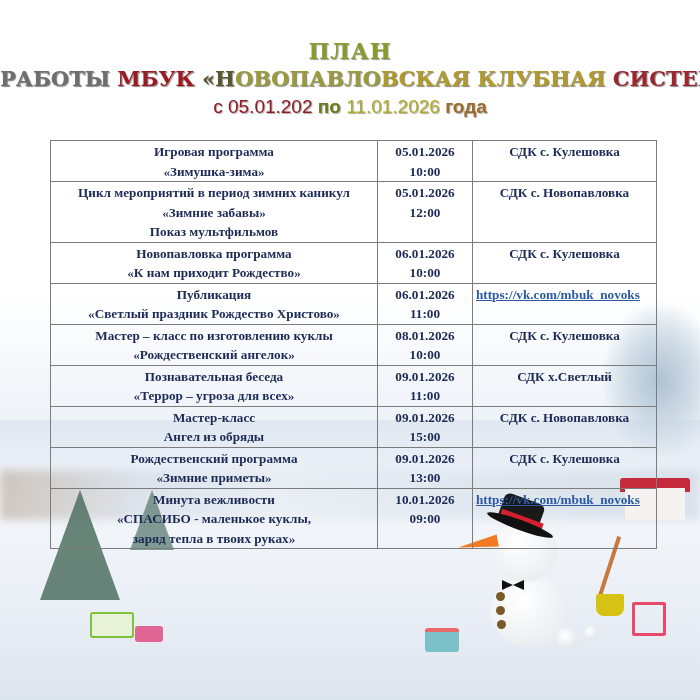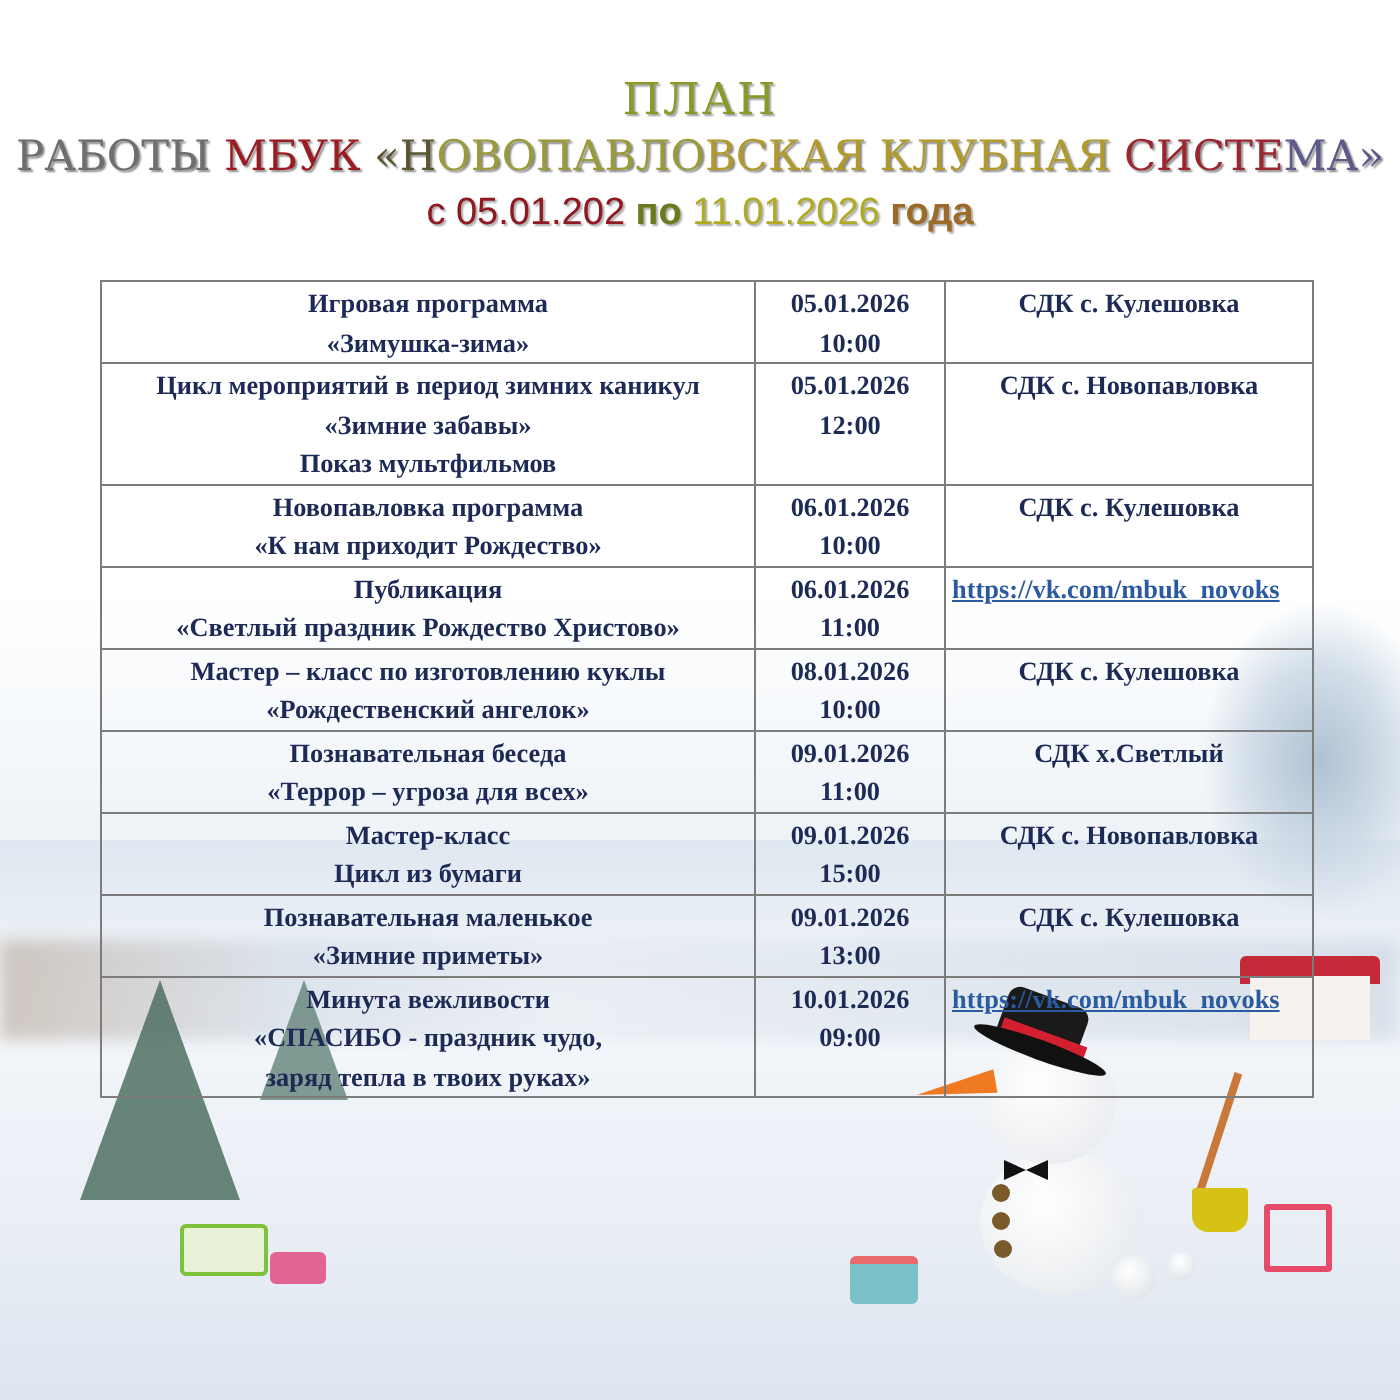--- a/index.html
+++ b/index.html
@@ -31,21 +31,21 @@
   .bg .hat-band { position:absolute; left:500px; top:516px; width:44px; height:6px; background:#d32030; transform:rotate(20deg); }
   .bg .nose { position:absolute; left:458px; top:538px; width:0; height:0; border-top:6px solid transparent;
               border-bottom:6px solid transparent; border-right:40px solid #f07a22; transform:rotate(-10deg); }
   .bg .bowtie { position:absolute; left:502px; top:580px; width:22px; height:10px; background:#111; clip-path:polygon(0 0, 50% 50%, 100% 0, 100% 100%, 50% 50%, 0 100%); }
   .bg .btn { position:absolute; width:9px; height:9px; border-radius:50%; background:#7a5a2a; }
   .bg .ball { position:absolute; border-radius:50%; background:radial-gradient(circle at 40% 35%, #fff, #d8dde2); }
   .bg .shovel { position:absolute; left:596px; top:594px; width:28px; height:22px; background:#d6c215; border-radius:2px 2px 8px 8px; }
   .bg .shovel-handle { position:absolute; left:607px; top:535px; width:4px; height:66px; background:#c9783a; transform:rotate(18deg); }
   .bg .gift { position:absolute; border-radius:3px; }
 
-  .title { position:absolute; left:0; width:700px; text-align:center; font-weight:normal; }
+  .title { position:absolute; left:0; width:700px; text-align:center; font-weight:bold; }
   .t1 { top:38px; font-size:22px; color:#8a9a2a; letter-spacing:1px;
         font-family:"DejaVu Serif", serif; text-shadow:1px 1px 1px #999; }
   .t2 { top:66px; font-size:21px; font-family:"DejaVu Serif", serif; letter-spacing:0;
         text-shadow:1px 1px 1px #888; white-space:nowrap; }
   .t2 .a { color:#6e6e6e; }
   .t2 .b { color:#9b1b22; }
   .t2 .c { color:#5a5630; }
   .t2 .d { color:#9b9a3a; }
   .t2 .e { color:#b09a2a; }
   .t2 .f { color:#9c2630; }
@@ -171,43 +171,43 @@
       </td>
       <td class="c2">
         <span class="ln">09.01.2026</span>
         <span class="ln">11:00</span>
       </td>
       <td class="c3"><span>СДК х.Светлый</span></td>
     </tr>
     <tr style="height:39px;">
       <td class="c1">
         <span class="ln">Мастер-класс</span>
-        <span class="ln">Цикл из бумаги</span>
+        <span class="ln">Ангел из обряды</span>
       </td>
       <td class="c2">
         <span class="ln">09.01.2026</span>
         <span class="ln">15:00</span>
       </td>
       <td class="c3"><span>СДК с. Новопавловка</span></td>
     </tr>
     <tr style="height:40px;">
       <td class="c1">
-        <span class="ln">Познавательная маленькое</span>
+        <span class="ln">Рождественский программа</span>
         <span class="ln">«Зимние приметы»</span>
       </td>
       <td class="c2">
         <span class="ln">09.01.2026</span>
         <span class="ln">13:00</span>
       </td>
       <td class="c3"><span>СДК с. Кулешовка</span></td>
     </tr>
     <tr style="height:58px;">
       <td class="c1">
         <span class="ln">Минута вежливости</span>
-        <span class="ln">«СПАСИБО - праздник чудо,</span>
+        <span class="ln">«СПАСИБО - маленькое куклы,</span>
         <span class="ln">заряд тепла в твоих руках»</span>
       </td>
       <td class="c2">
         <span class="ln">10.01.2026</span>
         <span class="ln">09:00</span>
       </td>
       <td class="c3 link"><a class="link-text">https://vk.com/mbuk_novoks</a></td>
     </tr>
   </tbody>
 </table>

